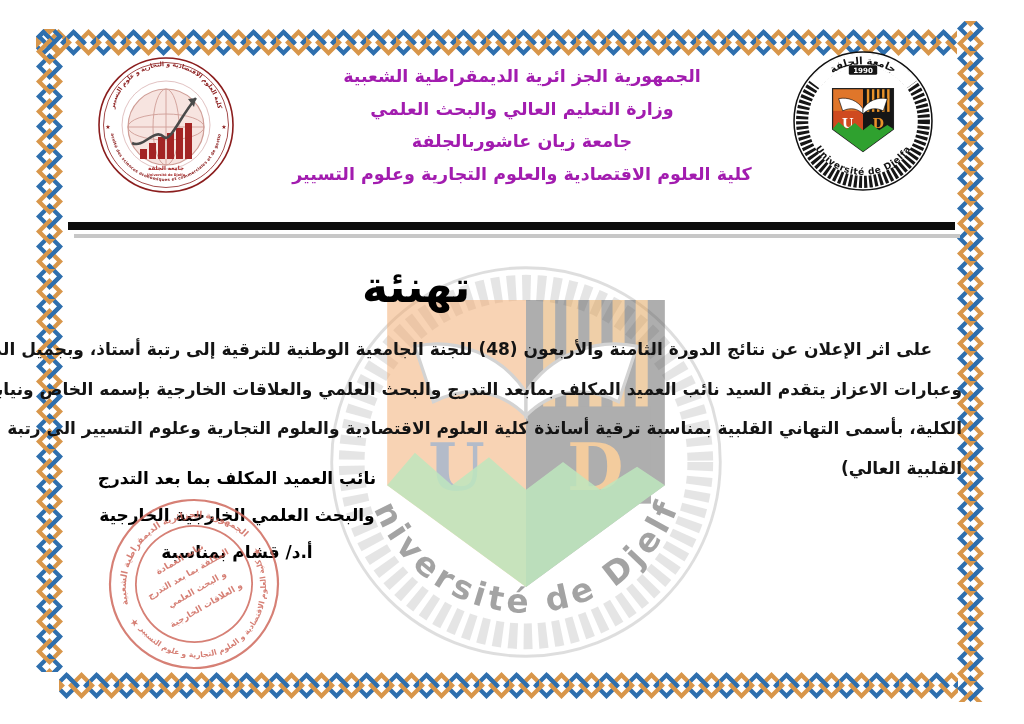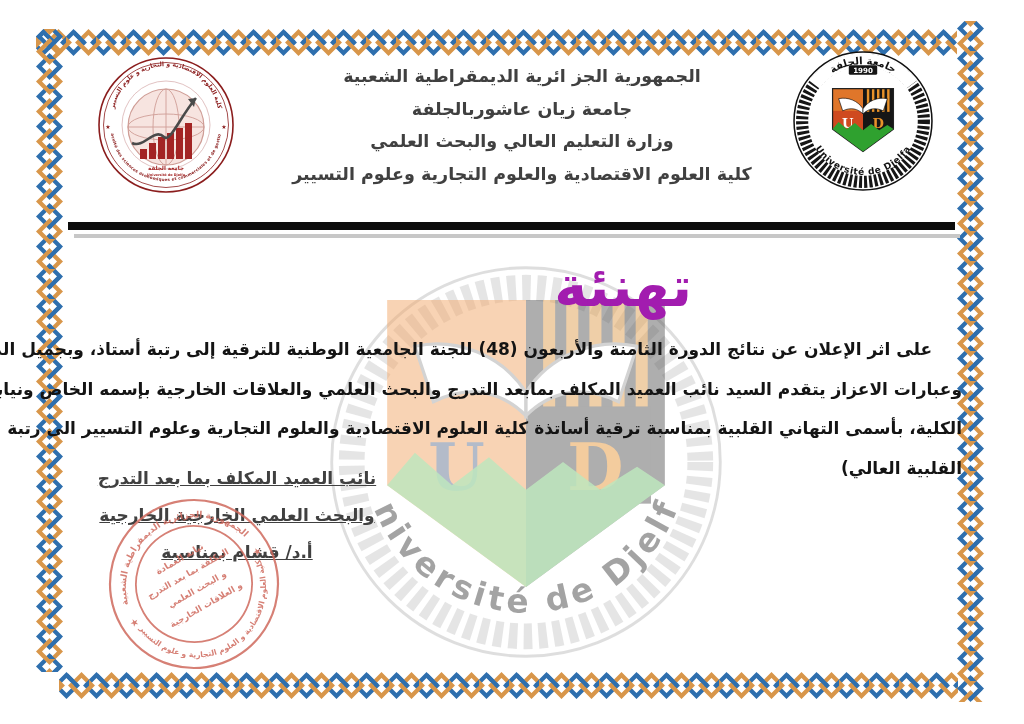--- a/index.html
+++ b/index.html
@@ -3,33 +3,33 @@
 <meta charset="utf-8">
 <style>
   html,body{margin:0;padding:0;background:#888;}
   #certificate{
     position:relative;width:1024px;height:724px;background:#ffffff;
     overflow:hidden;font-family:"DejaVu Sans",sans-serif;margin:0 auto;
   }
   .strip{position:absolute;}
   
   #letterhead{position:absolute;left:232px;top:60px;width:580px;text-align:center;direction:rtl;}
-  .lh-line{font-weight:bold;color:#404040;font-size:17.5px;line-height:32.5px;white-space:nowrap;}
+  .lh-line{font-weight:bold;color:#a21caf;font-size:17.5px;line-height:32.5px;white-space:nowrap;}
   
   #divider-black{position:absolute;left:68px;top:222px;width:887px;height:8px;background:#0c0c0c;}
   #divider-gray{position:absolute;left:74px;top:234px;width:886px;height:4px;background:#c7c7c7;}
   
-  #title{position:absolute;left:362px;top:244px;width:330px;text-align:right;
-         font-size:56px;font-weight:bold;color:#a21caf;line-height:86px;}
+  #title{position:absolute;left:362px;top:244px;width:330px;text-align:left;
+         font-size:44px;font-weight:bold;color:#000000;line-height:86px;}
   
   #body-text{position:absolute;left:62px;top:330px;width:900px;direction:rtl;text-align:right;color:#141414;}
   .body-line{font-size:17px;font-weight:700;line-height:39.5px;white-space:nowrap;}
   .body-line.first{text-indent:30px;}
   
-  #signature{position:absolute;left:92px;top:460px;width:290px;text-align:center;direction:rtl;color:#404040;text-decoration:underline;}
+  #signature{position:absolute;left:92px;top:460px;width:290px;text-align:center;direction:rtl;color:#000000;}
   .sig-line{font-size:17px;font-weight:700;line-height:37px;white-space:nowrap;}
   
   #stamp{position:absolute;left:104px;top:494px;width:180px;height:180px;
          transform:rotate(-30deg);opacity:.85;}
   
   #watermark{position:absolute;left:326px;top:262px;width:400px;height:400px;}
   
   #logo-left{position:absolute;left:96px;top:55px;width:140px;height:140px;}
   #logo-right{position:absolute;left:792px;top:50px;width:142px;height:142px;}
 </style>
@@ -103,22 +103,22 @@
       <path d="M-30,8 L-24,1 L-16,8 L-8,2 L0,9 L8,3 L16,9 L24,4 L30,8 L0,30 Z" fill="#7fcf7f" opacity="0.85"></path>
     </g>
     <path id="wm-b" d="M-54,14 A57,57 0 0 0 54,14" fill="none"></path>
     <text font-size="11.5" font-weight="bold" fill="#949494" letter-spacing="1.5" opacity="0.85">
       <textPath href="#wm-b" xlink:href="#wm-b" startOffset="50%" text-anchor="middle">Université de Djelfa</textPath>
     </text>
   </svg>
 
   <div id="letterhead">
     <div class="lh-line">الجمهورية الجز ائرية الديمقراطية الشعبية</div>
+    <div class="lh-line">وزارة التعليم العالي والبحث العلمي</div>
     <div class="lh-line">جامعة زيان عاشوربالجلفة</div>
-    <div class="lh-line">وزارة التعليم العالي والبحث العلمي</div>
     <div class="lh-line">كلية العلوم الاقتصادية والعلوم التجارية وعلوم التسيير</div>
   </div>
 
   <svg id="logo-left" viewBox="-70 -70 140 140" xmlns="http://www.w3.org/2000/svg" xmlns:xlink="http://www.w3.org/1999/xlink">
     <circle r="67" fill="#ffffff" stroke="#8b1d1d" stroke-width="1.6"></circle>
     <circle r="62.5" fill="none" stroke="#8b1d1d" stroke-width="0.8"></circle>
     <circle r="44" fill="none" stroke="#c99" stroke-width="0.6"></circle>
     <path id="ll-t" d="M-53,-6 A53,53 0 0 1 53,-6" fill="none"></path>
     <text font-size="6.2" font-weight="bold" fill="#8b1d1d">
       <textPath href="#ll-t" xlink:href="#ll-t" startOffset="50%" text-anchor="middle">كلية العلوم الاقتصادية و التجارية و علوم التسيير</textPath>

